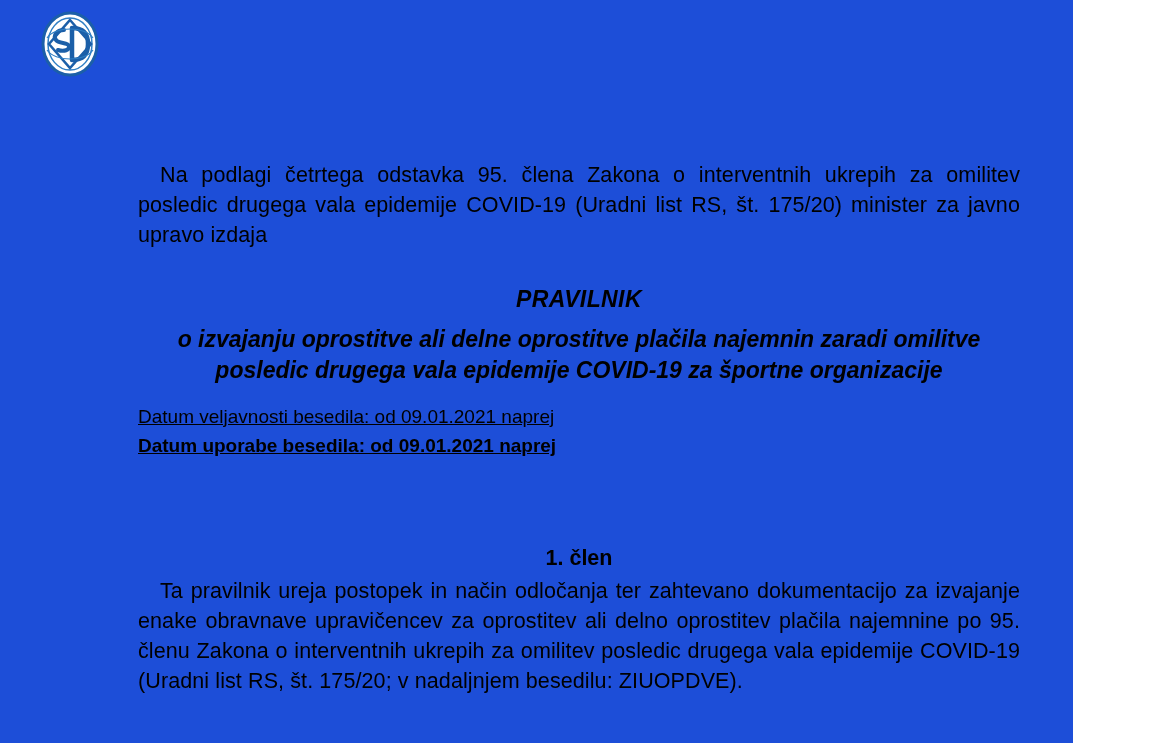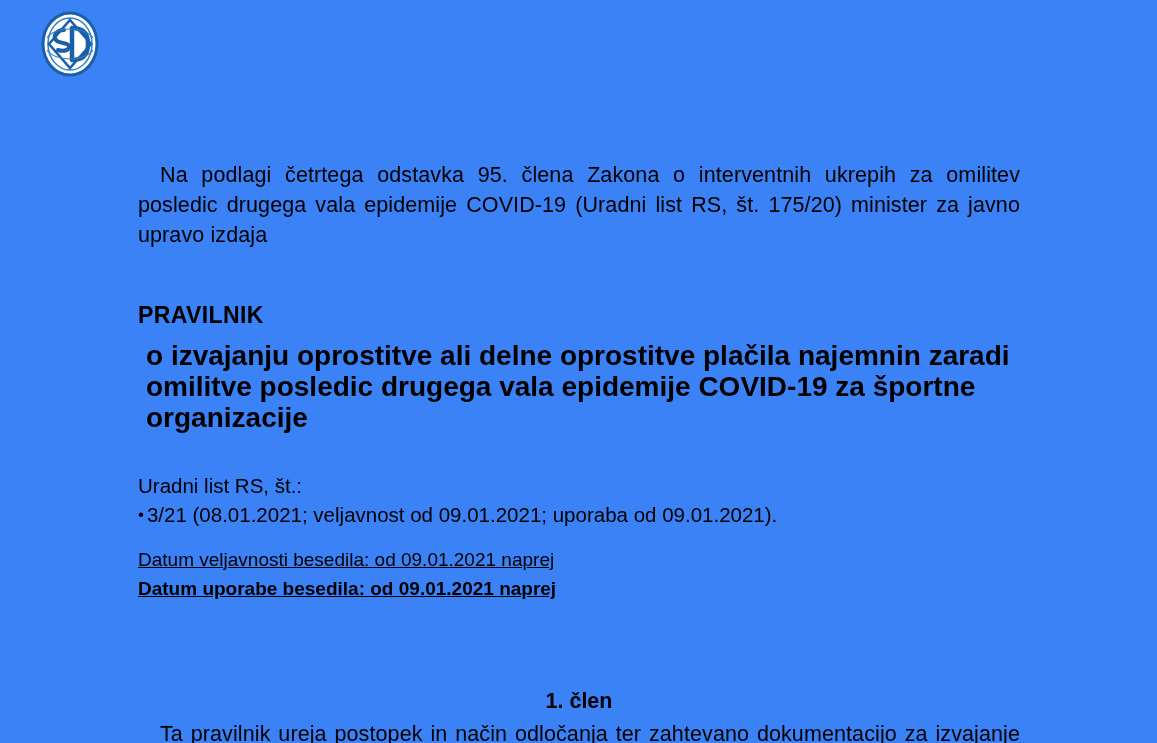--- a/index.html
+++ b/index.html
@@ -9,23 +9,23 @@
   }
   body {
     width: 1157px;
     height: 743px;
     overflow: hidden;
     font-family: "Liberation Sans", sans-serif;
     color: #000000;
   }
   .page {
     position: relative;
-    width: 1157px;
+    width: 1073px;
     height: 743px;
-    background: #3b82f6;
+    background: #1d4ed8;
   }
   
   .logo {
     position: absolute;
     left: 28px;
     top: 8px;
     width: 84px;
     height: 72px;
   }
   
@@ -39,31 +39,32 @@
     font-size: 21.5px;
     line-height: 30px;
     text-align: justify;
     margin: 0 0 0 0;
     letter-spacing: 0.1px;
   }
   .para.indent {
     text-indent: 22px;
   }
   .title-block {
-    margin-top: 50px;
-    text-align: left;
+    margin-top: 34px;
+    text-align: center;
     font-weight: bold;
+    font-style: italic;
   }
   .title-main {
     font-size: 23px;
     line-height: 30px;
     letter-spacing: 0.4px;
   }
   .title-sub {
-    font-size: 28px;
+    font-size: 23px;
     line-height: 31px;
     margin-top: 10px;
     padding: 0 8px;
   }
   .meta-block {
     margin-top: 38px;
   }
   .meta-line {
     font-size: 20.5px;
     line-height: 29px;
@@ -124,27 +125,20 @@
 
   <div class="doc clipped">
 
     <p class="para indent">Na podlagi četrtega odstavka 95. člena Zakona o interventnih ukrepih za omilitev posledic drugega vala epidemije COVID-19 (Uradni list RS, št. 175/20) minister za javno upravo izdaja</p>
 
     <div class="title-block">
       <div class="title-main">PRAVILNIK</div>
       <div class="title-sub">o izvajanju oprostitve ali delne oprostitve plačila najemnin zaradi omilitve posledic drugega vala epidemije COVID-19 za športne organizacije</div>
     </div>
 
-    <div class="meta-block">
-      <div class="meta-line">Uradni list RS, št.:</div>
-      <div class="bullet-line">
-        <span class="bullet-dot">•</span>
-        <span>3/21 (08.01.2021; veljavnost od 09.01.2021; uporaba od 09.01.2021).</span>
-      </div>
-    </div>
 
     <div class="underline-block">
       <div><span class="u-line">Datum veljavnosti besedila: od 09.01.2021 naprej</span></div>
       <div><span class="u-line bold">Datum uporabe besedila: od 09.01.2021 naprej</span></div>
     </div>
 
     <div class="article-head">1. člen</div>
 
     <p class="para indent article-body">Ta pravilnik ureja postopek in način odločanja ter zahtevano dokumentacijo za izvajanje enake obravnave upravičencev za oprostitev ali delno oprostitev plačila najemnine po 95. členu Zakona o interventnih ukrepih za omilitev posledic drugega vala epidemije COVID-19 (Uradni list RS, št. 175/20; v nadaljnjem besedilu: ZIUOPDVE).</p>
 

